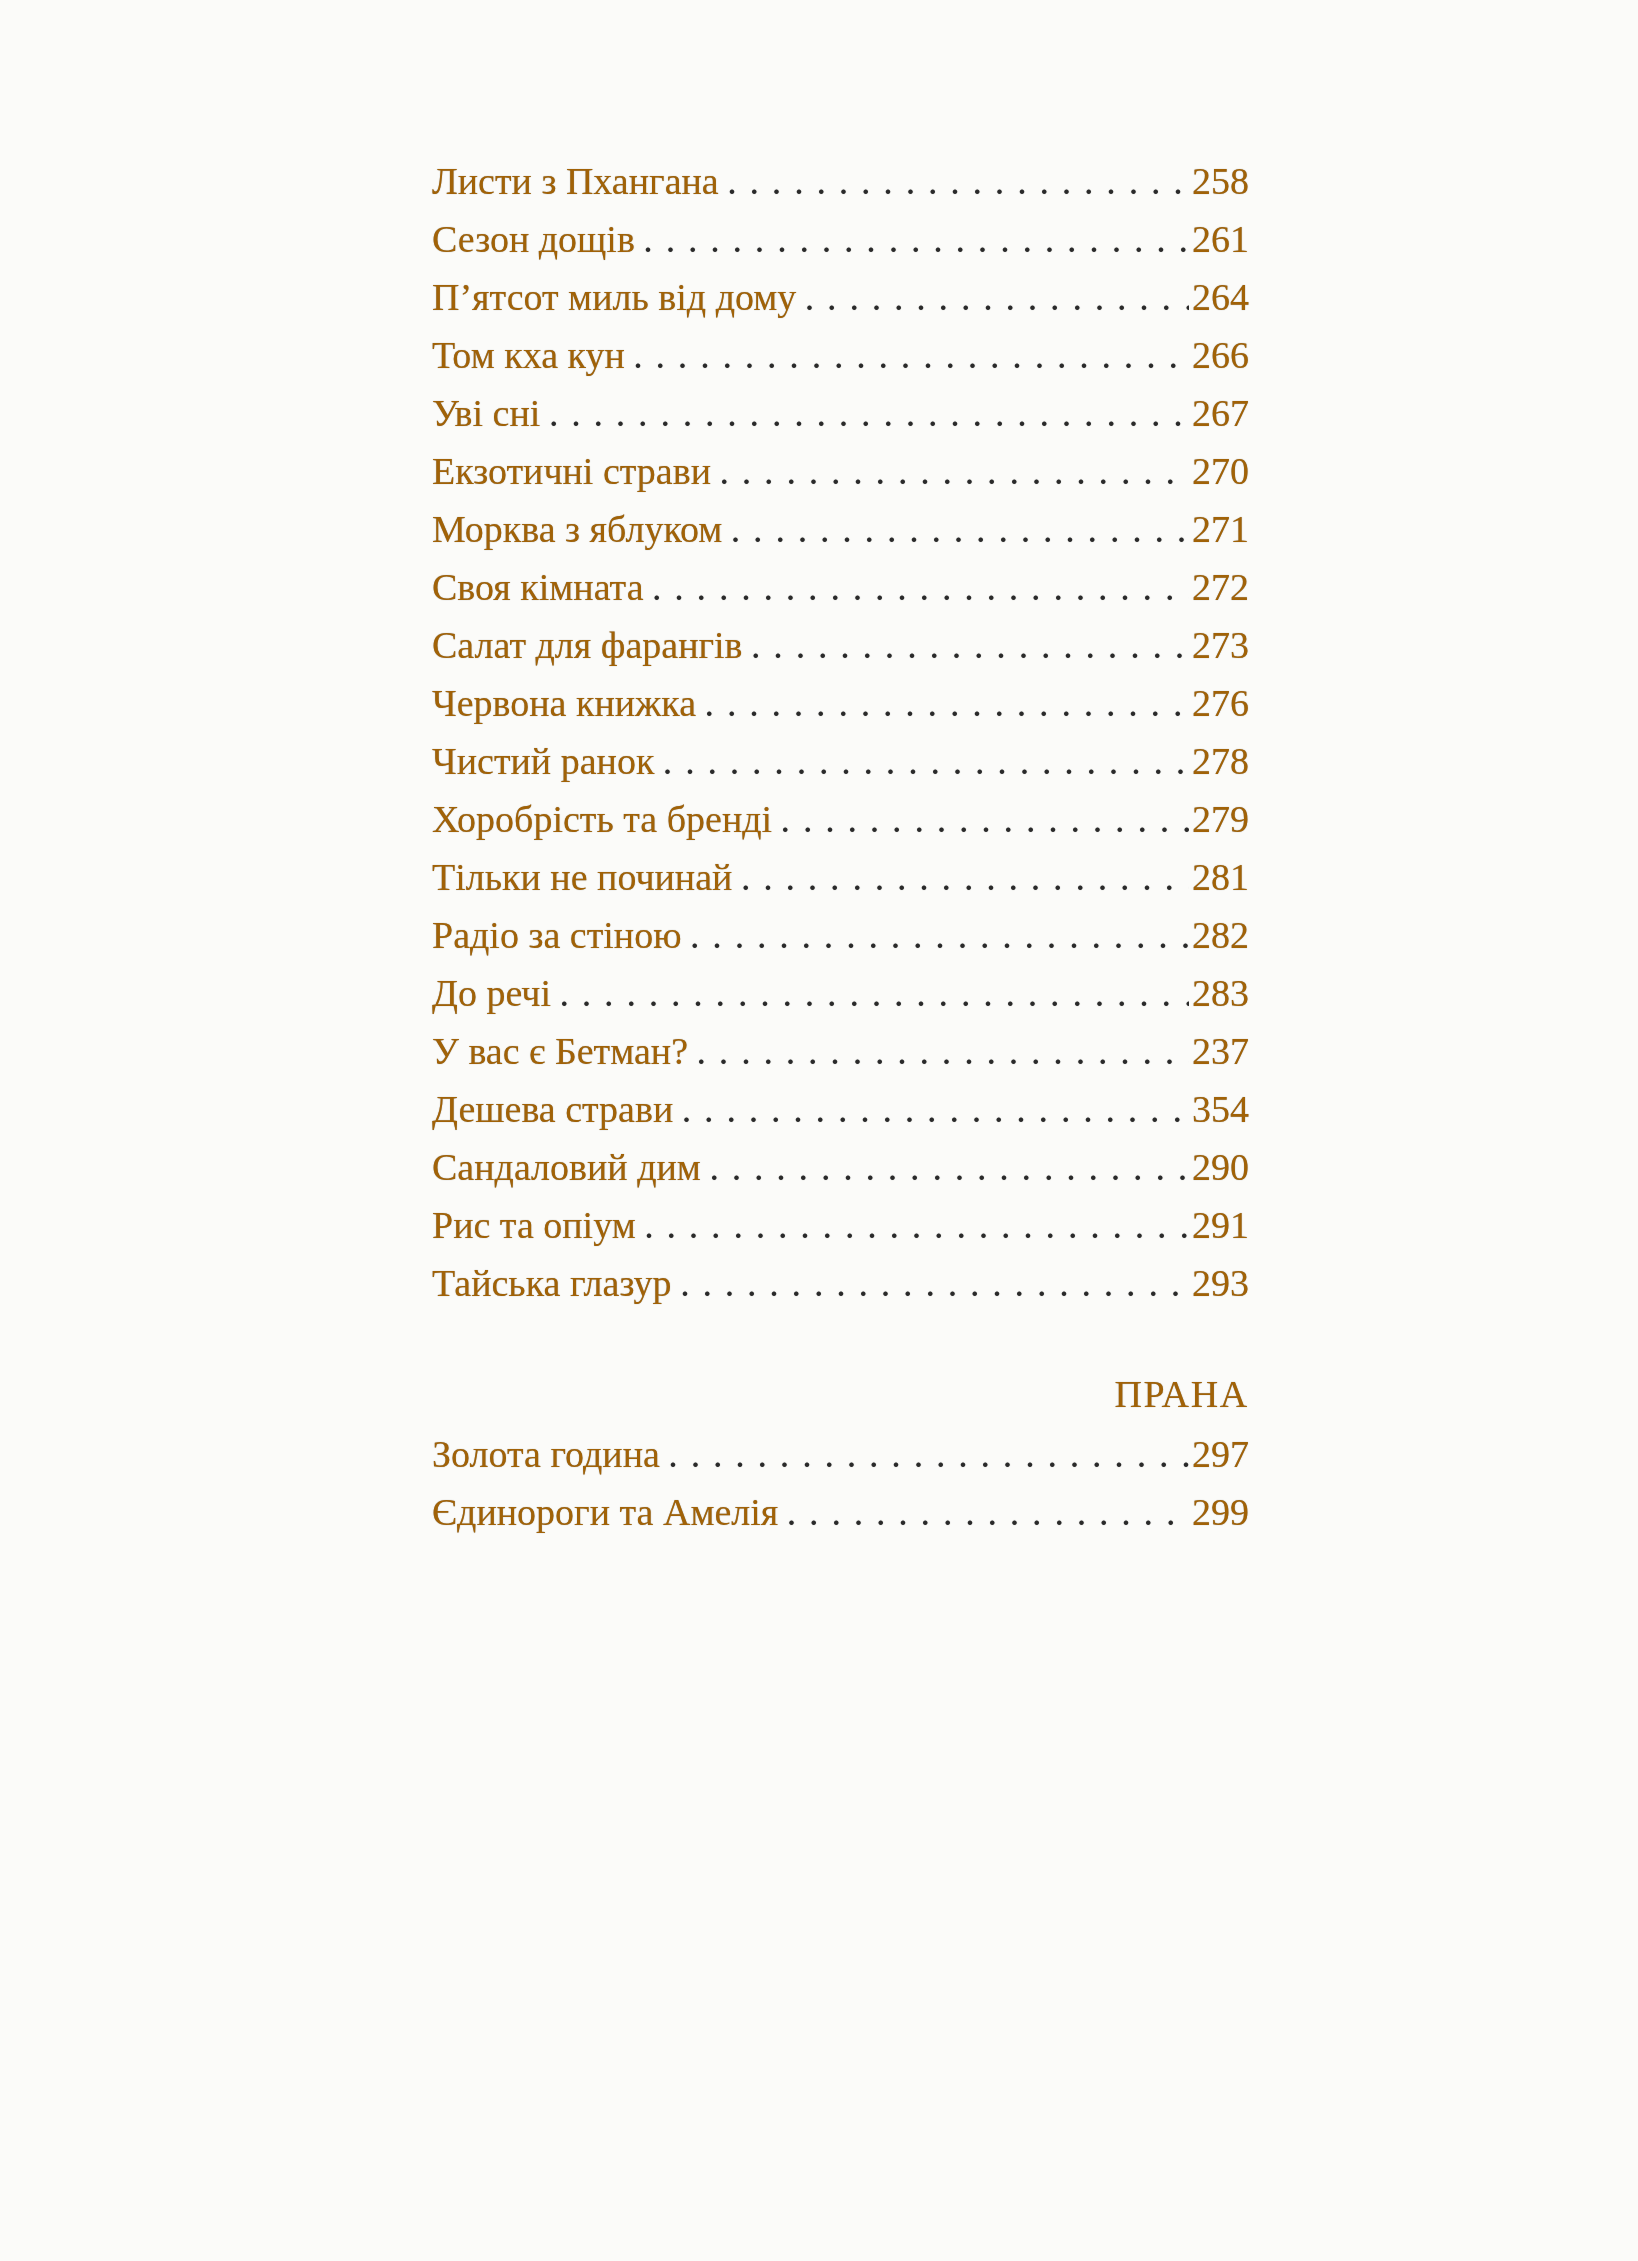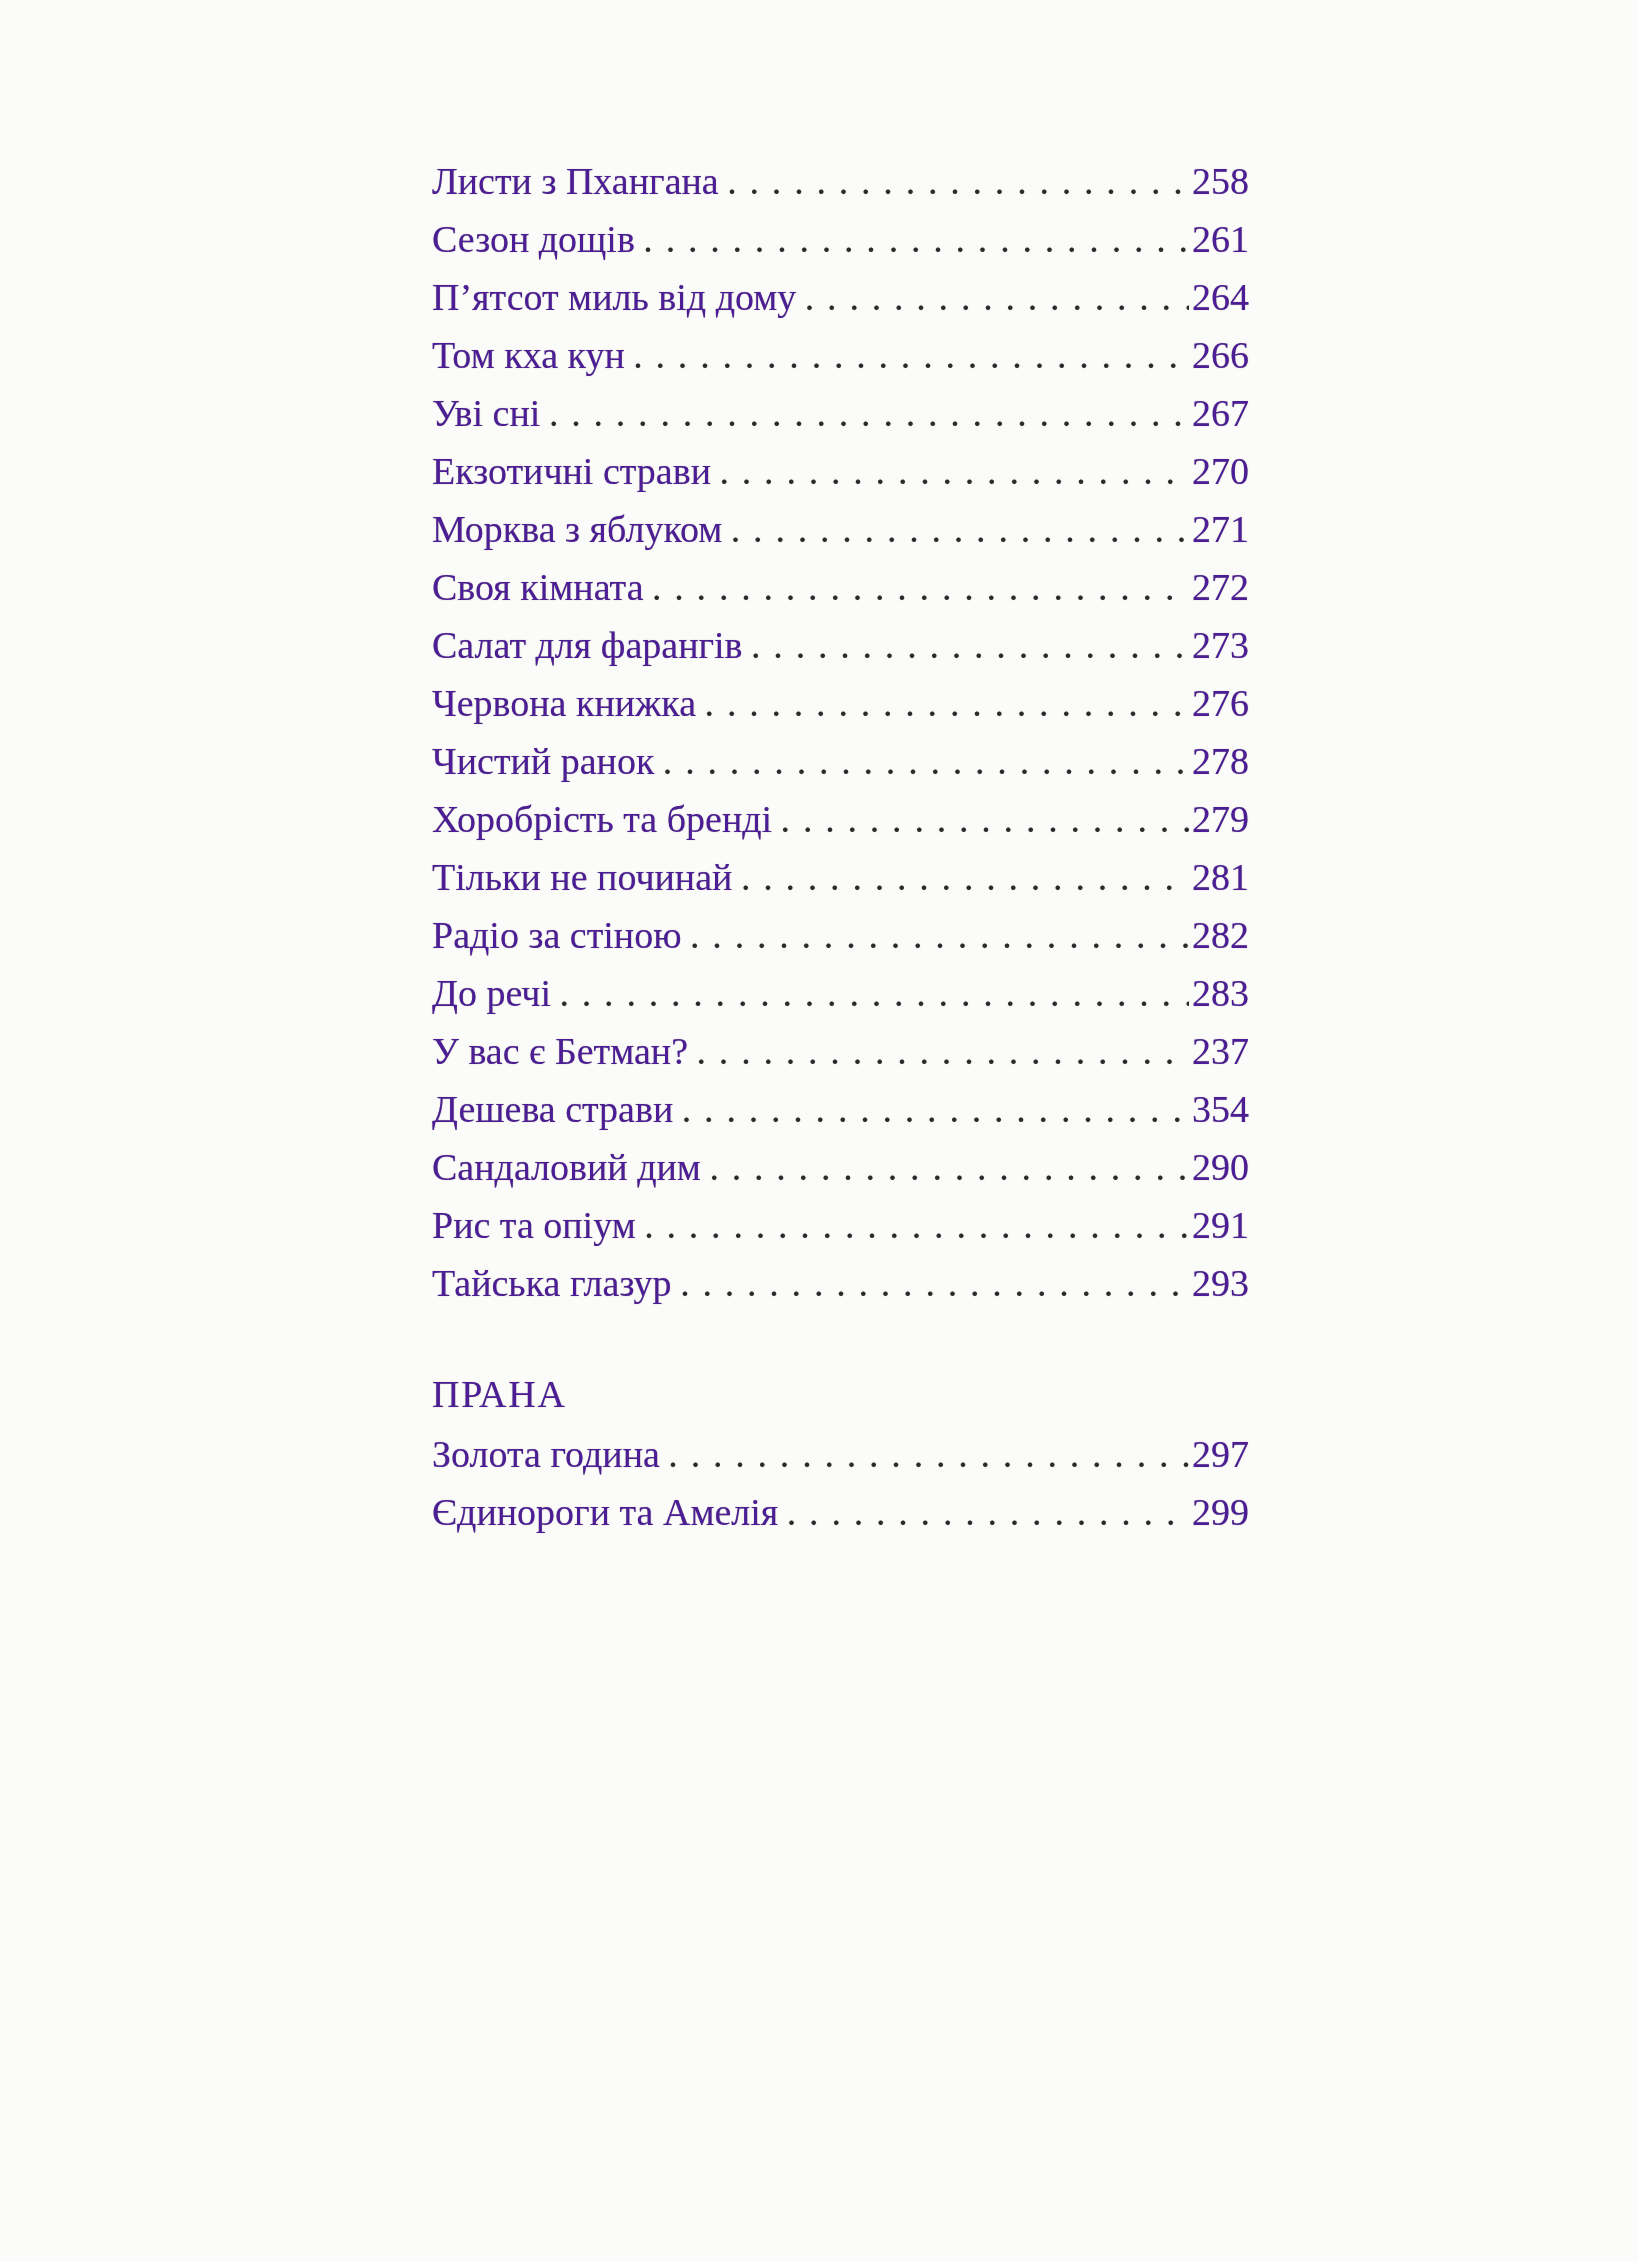--- a/index.html
+++ b/index.html
@@ -48,30 +48,30 @@
   .toc-page-num {
     white-space: nowrap;
     flex: 0 0 auto;
     text-align: left;
   }
   .section-heading {
     height: 58px;
     line-height: 58px;
     margin-top: 53px;
     margin-bottom: 1.7px;
-    text-align: left;
+    text-align: right;
     font-size: 38px;
     letter-spacing: 1.7px;
     text-shadow: 0 0 1px rgba(25,25,25,0.45);
   }
 </style>
 </head>
 <body>
 
-<div class="page" style="background: rgb(251, 251, 249); color: #4c1d95;">
+<div class="page" style="background: rgb(251, 251, 249); color: #a16207;">
   <div class="toc-col">
     <div>
   <div class="toc-row">
     <span class="toc-title">Листи з Пхангана</span>
     <span class="dot-leader"></span>
     <span class="toc-page-num">258</span>
   </div>
 
 
   <div class="toc-row">

